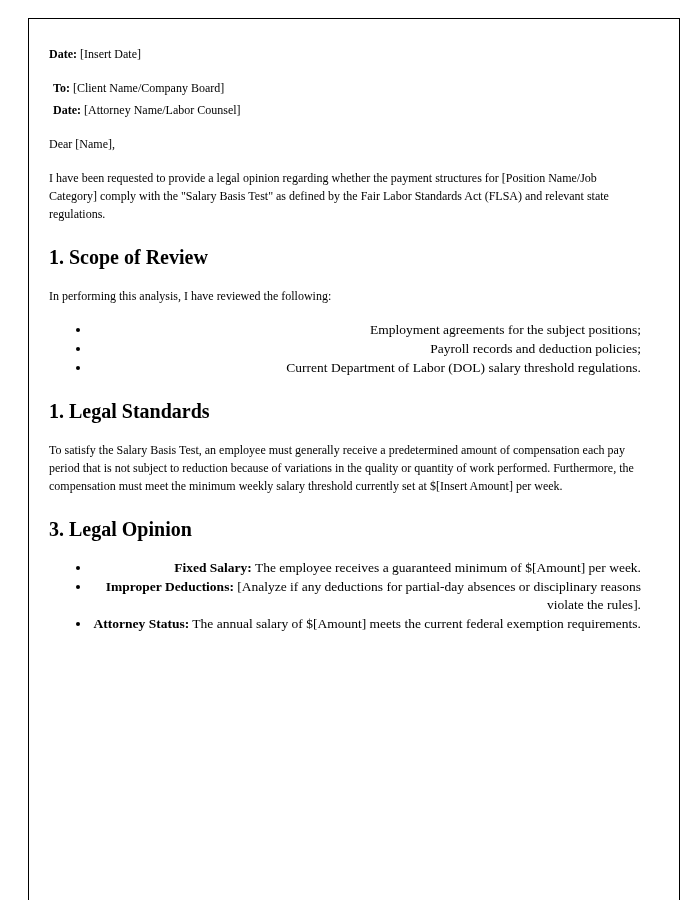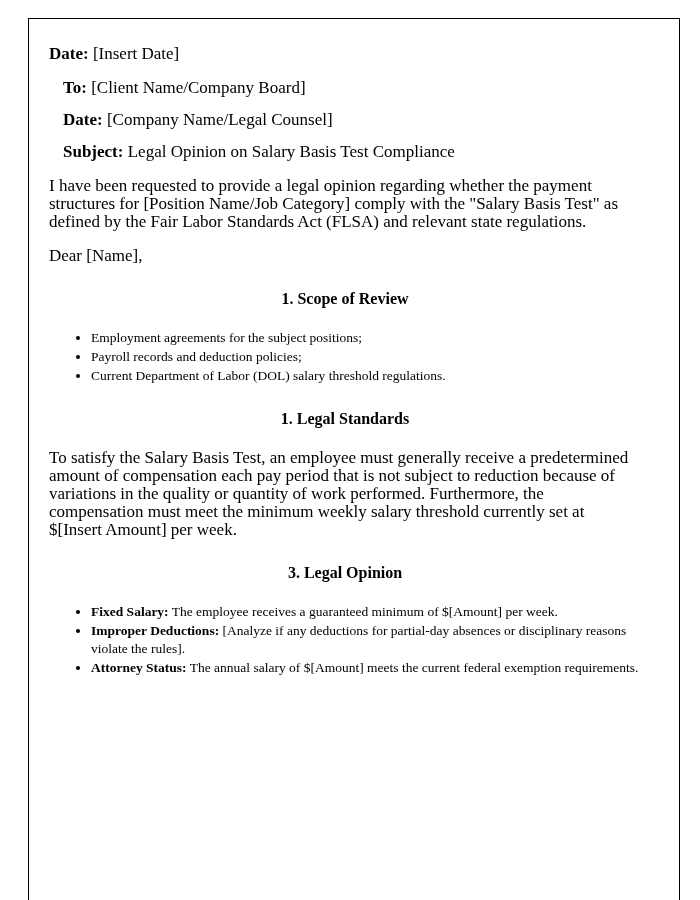--- a/index.html
+++ b/index.html
@@ -20,69 +20,69 @@
     left: 28px;
     top: 18px;
     width: 652px;
     height: 930px; 
     border: 1px solid #000000;
     box-sizing: border-box;
     padding: 26px 38px 0 20px;
   }
   p {
     margin: 0 0 16px 0;
-    font-size: 17px;
+    font-size: 12px;
     line-height: 18px;
   }
   .meta-block {
     margin: 0 0 16px 0;
   }
   .meta-block p {
-    margin: 14px;
+    margin: 4px;
   }
   b, strong {
     font-weight: bold;
   }
   h2 {
-    font-size: 16px;
+    font-size: 20px;
     line-height: 20px;
     font-weight: bold;
     margin: 24px 0 20px 0;
-    text-align: center;
   }
   ul {
     margin: 0 0 16px 0;
     padding-left: 42px;
     font-size: 13.5px;
     line-height: 18px;
     list-style-type: disc;
+    text-align: right;
   }
   li {
     margin: 0 0 1px 0;
   }
 </style>
 </head>
 <body>
 
 <div class="letter">
 
   <p><b>Date:</b><span> [Insert Date]</span></p>
 
   <div class="meta-block">
     <p><b>To:</b><span> [Client Name/Company Board]</span></p>
-    <p><b>Date:</b><span> [Company Name/Legal Counsel]</span></p>
-    <p><b>Subject:</b><span> Legal Opinion on Salary Basis Test Compliance</span></p>
+    <p><b>Date:</b><span> [Attorney Name/Labor Counsel]</span></p>
   </div>
+
+  <p>Dear [Name],</p>
 
   <p>I have been requested to provide a legal opinion regarding whether the payment structures for [Position Name/Job Category] comply with the "Salary Basis Test" as defined by the Fair Labor Standards Act (FLSA) and relevant state regulations.</p>
 
-  <p>Dear [Name],</p>
-
   <h2>1. Scope of Review</h2>
 
+  <p>In performing this analysis, I have reviewed the following:</p>
 
   <ul>
     <li>Employment agreements for the subject positions;</li>
     <li>Payroll records and deduction policies;</li>
     <li>Current Department of Labor (DOL) salary threshold regulations.</li>
   </ul>
 
   <h2>1. Legal Standards</h2>
 
   <p>To satisfy the Salary Basis Test, an employee must generally receive a predetermined amount of compensation each pay period that is not subject to reduction because of variations in the quality or quantity of work performed. Furthermore, the compensation must meet the minimum weekly salary threshold currently set at $[Insert Amount] per week.</p>

